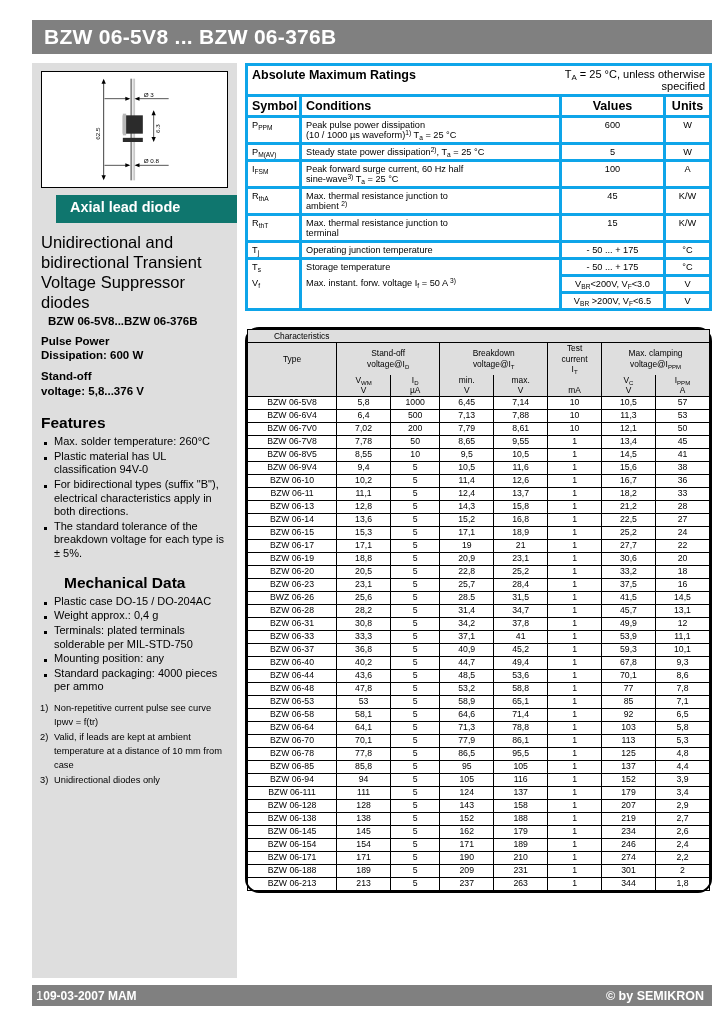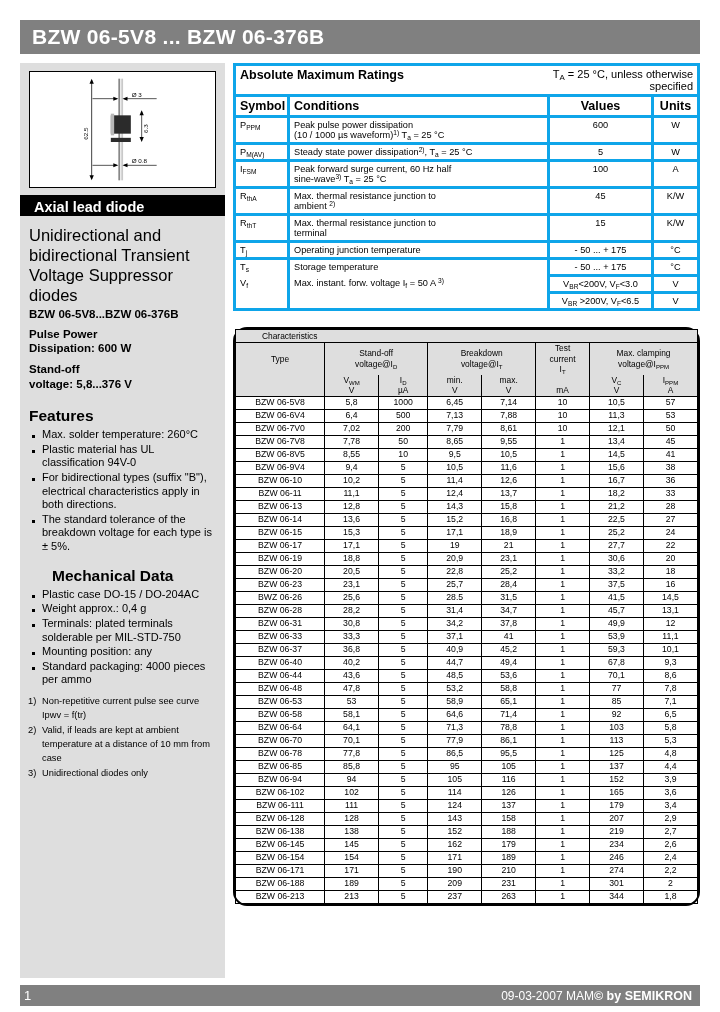--- a/index.html
+++ b/index.html
@@ -11,21 +11,21 @@
     width: 720px;
     height: 1012px;
     font-family: "Liberation Sans", sans-serif;
     color: #000;
     position: relative;
     overflow: hidden;
   }
 
   .page {
     position: absolute;
-    left: 20px;
+    left: 32px;
     top: 20px;
     width: 680px;
     height: 972px;
   }
 
   
   .titlebar {
     background: #808080;
     color: #ffffff;
     font-size: 21px;
@@ -58,38 +58,39 @@
     border: 1px solid #000;
     background: #ffffff;
     margin: 8px 9px 0 9px;
     height: 117px;
     position: relative;
     box-sizing: border-box;
     text-decoration: underline;
   }
 
   .subbar {
-    background: #000000;
+    background: #0f766e;
     color: #fff;
     font-size: 14.5px;
     font-weight: bold;
-    padding: 4px 0 1px 14px;
+    padding: 4px 0 8px 14px;
     margin-top: 7px;
+    margin-left: 24px;
   }
 
   .lead-title {
     font-size: 16.5px;
     line-height: 1.22;
     padding: 9px 8px 0 9px;
     font-weight: normal;
   }
   .type-range {
     font-size: 11.5px;
     font-weight: bold;
-    padding: 2px 8px 0 9px;
+    padding: 2px 8px 0 16px;
   }
   .spec-block {
     font-size: 11.5px;
     font-weight: bold;
     padding: 7px 8px 0 9px;
     line-height: 1.25;
   }
   .sec-head {
     font-size: 15.5px;
     font-weight: bold;
@@ -219,21 +220,21 @@
     color: #ffffff;
     font-size: 12px;
     height: 21px;
     display: flex;
     align-items: center;
     margin-top: 7px;
     padding: 0 8px 0 4px;
     box-sizing: border-box;
   }
   .footer .pg { flex: 0 0 auto; font-size: 13px; }
-  .footer .mid { flex: 1 1 auto; text-align: right; font-weight: normal; }
+  .footer .mid { flex: 1 1 auto; text-align: left; font-weight: bold; }
   .footer .rt { flex: 0 0 auto; font-weight: bold; font-size: 12.5px; }
 </style>
 </head>
 <body>
 
 <div class="page">
 
   <div class="titlebar">BZW 06-5V8 ... BZW 06-376B</div>
 
   <div class="body-area">
@@ -739,30 +740,20 @@
                 <td>BZW 06-94</td>
                 <td>94</td>
                 <td>5</td>
                 <td>105</td>
                 <td>116</td>
                 <td>1</td>
                 <td>152</td>
                 <td>3,9</td>
               </tr>
               <tr>
-                <td>BZW 06-102</td>
-                <td>102</td>
-                <td>5</td>
-                <td>114</td>
-                <td>126</td>
-                <td>1</td>
-                <td>165</td>
-                <td>3,6</td>
-              </tr>
-              <tr>
                 <td>BZW 06-111</td>
                 <td>111</td>
                 <td>5</td>
                 <td>124</td>
                 <td>137</td>
                 <td>1</td>
                 <td>179</td>
                 <td>3,4</td>
               </tr>
               <tr class="thin">

